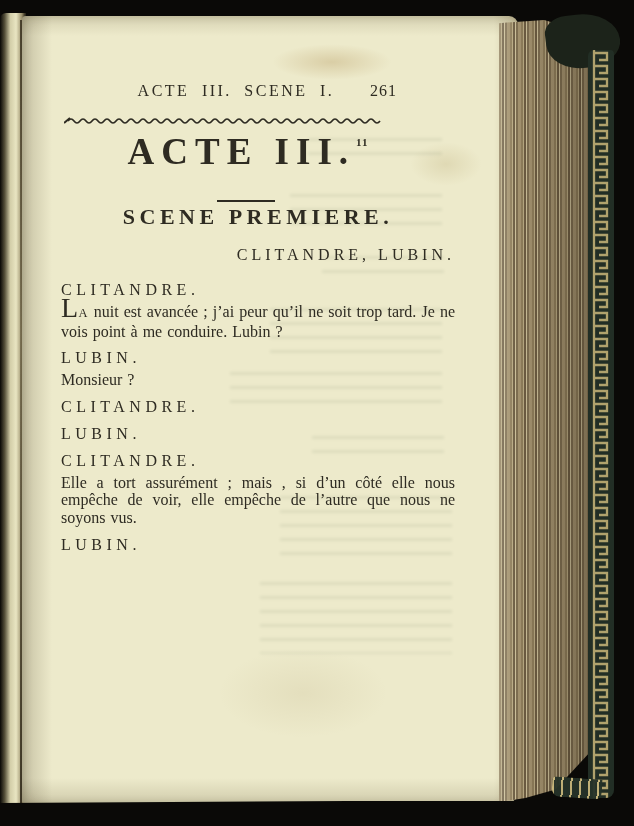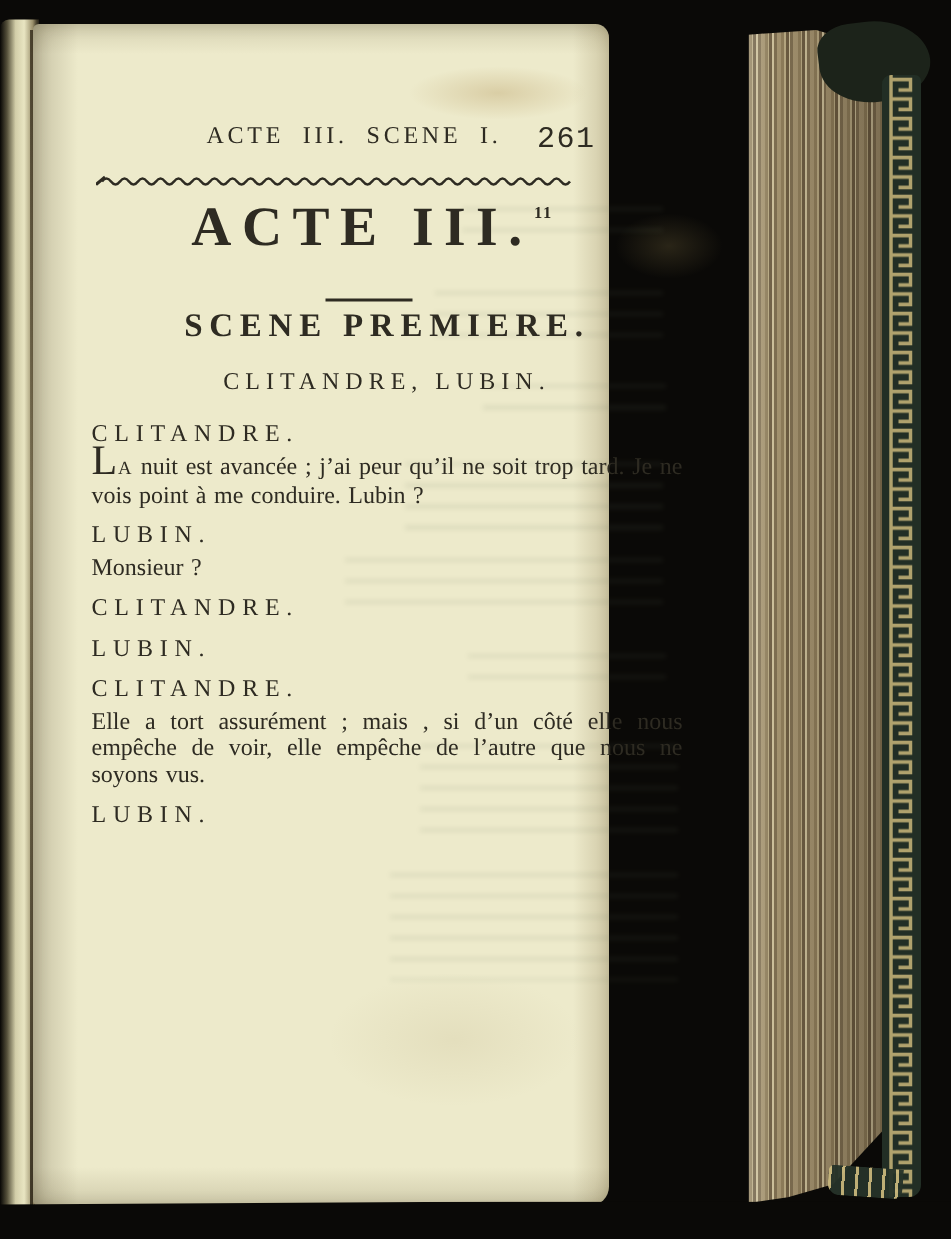--- a/index.html
+++ b/index.html
@@ -17,29 +17,30 @@
       #9a8f6b 84%, #4a432f 93%, #221e16 100%);
     border-radius:6px 0 0 6px;
   }
   .crease-line{
     position:absolute;left:20px;top:20px;width:2px;height:786px;
     background:linear-gradient(180deg, rgba(40,32,18,.75), rgba(60,50,30,.45) 40%, rgba(35,28,16,.8));
     filter:blur(.4px);
   }
   
   .page{
-    position:absolute;left:22px;top:16px;width:384px;height:788px;
+    position:absolute;left:22px;top:16px;width:480px;height:788px;
     background:
       linear-gradient(90deg, rgba(70,58,32,.24) 0, rgba(70,58,32,0) 30px),
       linear-gradient(270deg, rgba(120,100,55,.26) 0, rgba(120,100,55,0) 24px),
       linear-gradient(180deg, rgba(90,78,42,.16) 0, rgba(90,78,42,0) 20px),
       linear-gradient(0deg, rgba(90,78,42,.20) 0, rgba(90,78,42,0) 26px),
       var(--c-page,#edeacb);
     border-radius:4px 9px 13px 4px;
     box-shadow: inset 2px 0 10px rgba(40,30,10,.22);
+    padding-left: 16px;
   }
   
   .fore-edge{
     position:absolute;left:499px;top:20px;width:94px;height:782px;
     background:
       linear-gradient(90deg, rgba(255,255,240,.22) 0, rgba(0,0,0,0) 18px, rgba(20,12,4,.28) 100%),
       repeating-linear-gradient(90deg,
         #8d7c5a 0 2px, #b6a781 2px 3px, #6c5c42 3px 5px,
         #cabd98 5px 6px, #7d6d50 6px 8px, #a2916e 8px 11px);
     clip-path:polygon(0 .4%, 48% 0, 76% 1%, 100% 4.2%, 100% 93.2%, 60% 98.4%, 28% 99.5%, 0 100%);
@@ -63,36 +64,36 @@
     position:absolute;left:0;top:801px;width:634px;height:25px;
     background:var(--c-surround,#0a0907);
     clip-path:polygon(0 8%, 55% 0, 100% 0, 100% 100%, 0 100%);
   }
   
   .running-header{
     position:absolute;left:39px;top:66px;width:394px;text-align:center;
     font-size:16px;letter-spacing:2.5px;word-spacing:6px;white-space:nowrap;
   }
   .running-header .rh-title{display:inline-block;transform:translateX(-22px);}
-  .folio{position:absolute;right:58px;top:0;letter-spacing:1px;font-size:20px;font-family:Liberation Mono, monospace;}
+  .folio{position:absolute;right:58px;top:0;letter-spacing:1px;font-size:16px;}
   .wavy-rule{position:absolute;left:42px;top:99px;width:322px;height:10px;}
   .act-title{
     position:absolute;left:39px;top:114px;width:394px;text-align:center;
     font-size:37px;font-weight:bold;letter-spacing:7px;white-space:nowrap;
   }
   .act-title .at-inner{display:inline-block;transform:translateX(-10px);font-family:Liberation Serif, serif;}
   .act-note{font-size:11px;font-weight:bold;vertical-align:18px;letter-spacing:1px;margin-left:1px;}
   .title-rule-wrap{position:absolute;left:39px;top:172px;width:394px;text-align:center;}
   .title-rule{display:inline-block;width:58px;height:0;border-top:2px solid var(--c-ink,#2e2b22);transform:translateX(-12px);}
   .scene-title{
     position:absolute;left:39px;top:188px;width:394px;text-align:center;
     font-size:22px;font-weight:bold;letter-spacing:4.5px;white-space:nowrap;
   }
   .characters-line{
-    position:absolute;left:39px;top:230px;width:394px;text-align:center;
+    position:absolute;left:39px;top:230px;width:394px;text-align:right;
     font-size:16px;letter-spacing:4px;white-space:nowrap;
   }
   .dialogue{position:absolute;left:39px;top:256px;width:394px;}
   .speaker{font-size:16px;letter-spacing:4.5px;text-align:left;margin:9px 0 4px;}
   .para{font-size:16px;line-height:17.6px;text-align:justify;margin:0;word-spacing:1px;}
   .dropcap{font-size:28px;line-height:0;letter-spacing:.5px;}
   .lead-small{font-size:12.5px;letter-spacing:1px;}
   
   .stain{position:absolute;border-radius:50%;pointer-events:none;}
   .stain.s1{left:250px;top:28px;width:120px;height:36px;background:radial-gradient(ellipse,rgba(172,140,78,.30),rgba(172,140,78,0) 70%);}

